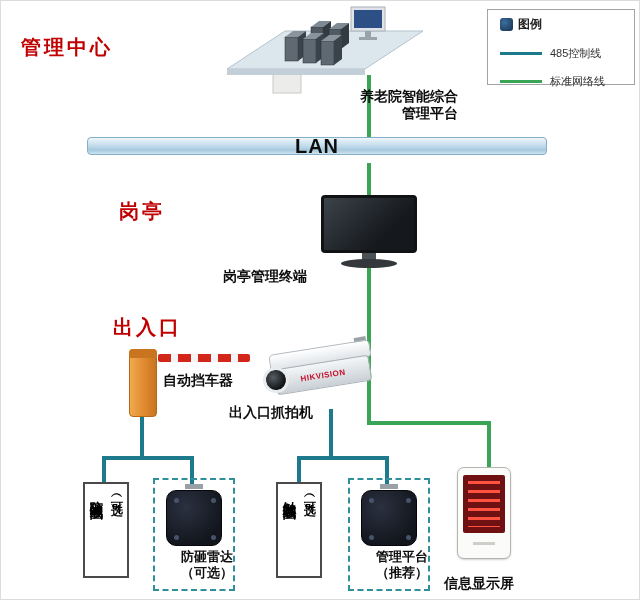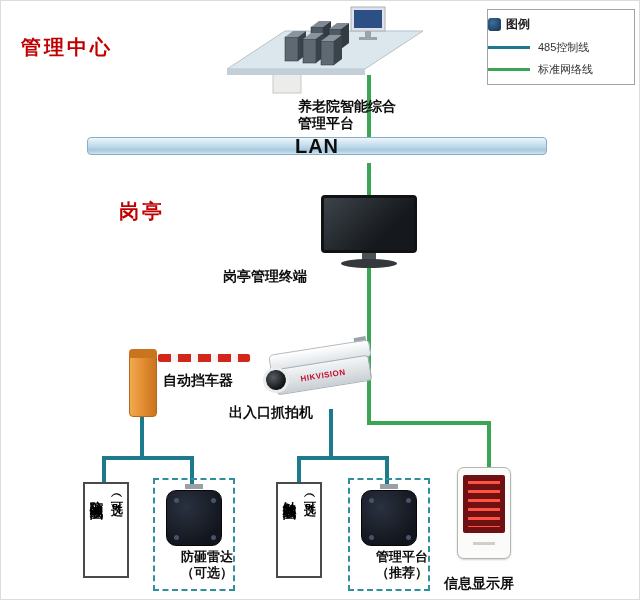--- a/index.html
+++ b/index.html
@@ -16,34 +16,34 @@
   
   .section-label { position:absolute; font-size:20px; font-weight:bold;
                    color:#c00000; letter-spacing:3px; z-index:3; white-space:nowrap; }
 
   
   .node-label { position:absolute; font-size:14px; font-weight:bold; color:#0d0d0d;
                 z-index:3; white-space:nowrap; }
 
   
   #legend { position:absolute; left:486px; top:8px; width:148px; height:76px;
-            background:#fff; border:1px solid #a3a3a3; padding:6px 0; z-index:3; }
+            background:#fff; border:1px solid #a3a3a3; padding:6px 12px; z-index:3; }
   .legend-title { display:flex; align-items:center; gap:5px; font-size:12px;
                   font-weight:bold; color:#222; }
   .legend-icon { width:13px; height:13px; border-radius:3px;
                  background:radial-gradient(circle at 35% 35%, #3c6e9e, #14304d); }
-  .legend-row { display:flex; align-items:center; gap:8px; margin-top:7px; }
+  .legend-row { display:flex; align-items:center; gap:8px; margin-top:13px; }
   .legend-line { width:42px; height:3px; }
   .l485 { background:#1d7a8c; }
   .lnet { background:#3aa655; }
   .legend-row span { font-size:11px; color:#333; }
 
   
   #platform { position:absolute; left:222px; top:2px; width:204px; height:94px; z-index:1; }
-  #platform-label { position:absolute; left:297px; top:97px; width:160px; text-align:left;
+  #platform-label { position:absolute; left:297px; top:87px; width:160px; text-align:right;
                     font-size:14px; font-weight:bold; color:#0d0d0d; line-height:17px; z-index:3; }
 
   
   #lan { position:absolute; left:86px; top:136px; width:460px; height:18px;
          background:linear-gradient(180deg,#eef6fb,#bcd8e9 55%,#a6c8dd 75%,#cfe4f1);
          border:1px solid #85aec7; border-radius:4px; display:flex; align-items:center;
          justify-content:center; z-index:1; }
   #lan span { font-size:20px; font-weight:bold; color:#0d0d0d; letter-spacing:1px; }
 
   
@@ -116,20 +116,21 @@
                  background:repeating-linear-gradient(180deg,#ff5240 0 3px,transparent 3px 9px); }
   .disp-slot { width:22px; height:3px; background:#cfcfca; margin:9px auto 0; }
 </style>
 </head>
 <body>
 
 <div id="canvas">
 
   <div class="section-label" style="left:20px; top:33px;">管理中心</div>
   <div class="section-label" style="left:118px; top:197px;">岗亭</div>
+  <div class="section-label" style="left:112px; top:313px;">出入口</div>
 
   <div id="legend">
     <div class="legend-title">
       <span class="legend-icon"></span>
       <span>图例</span>
     </div>
     <div class="legend-row">
       <span class="legend-line l485"></span>
       <span>485控制线</span>
     </div>

